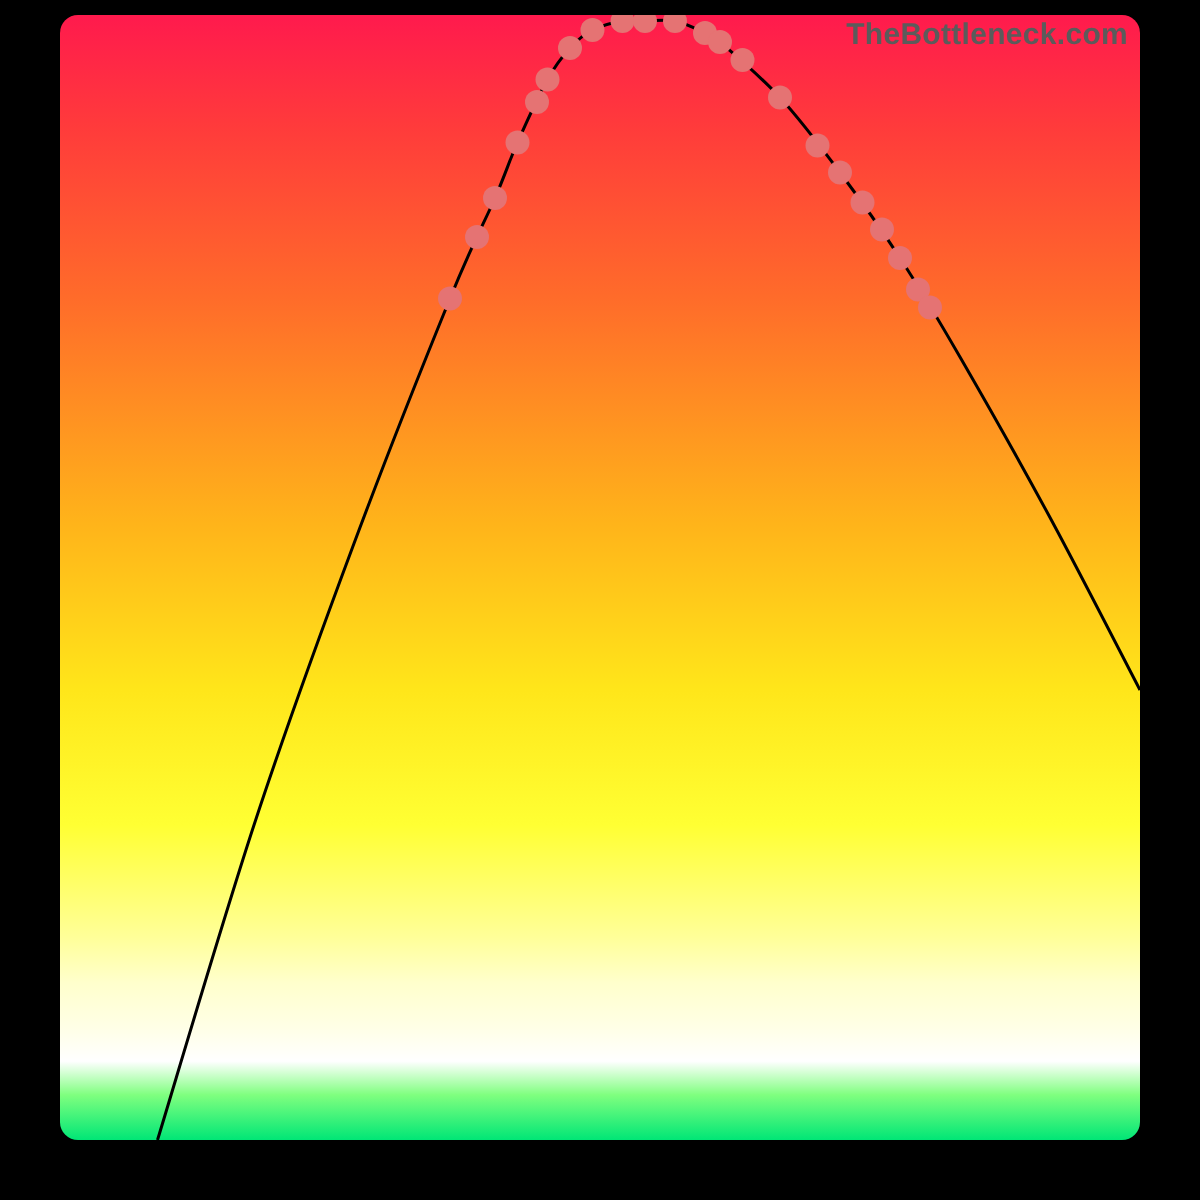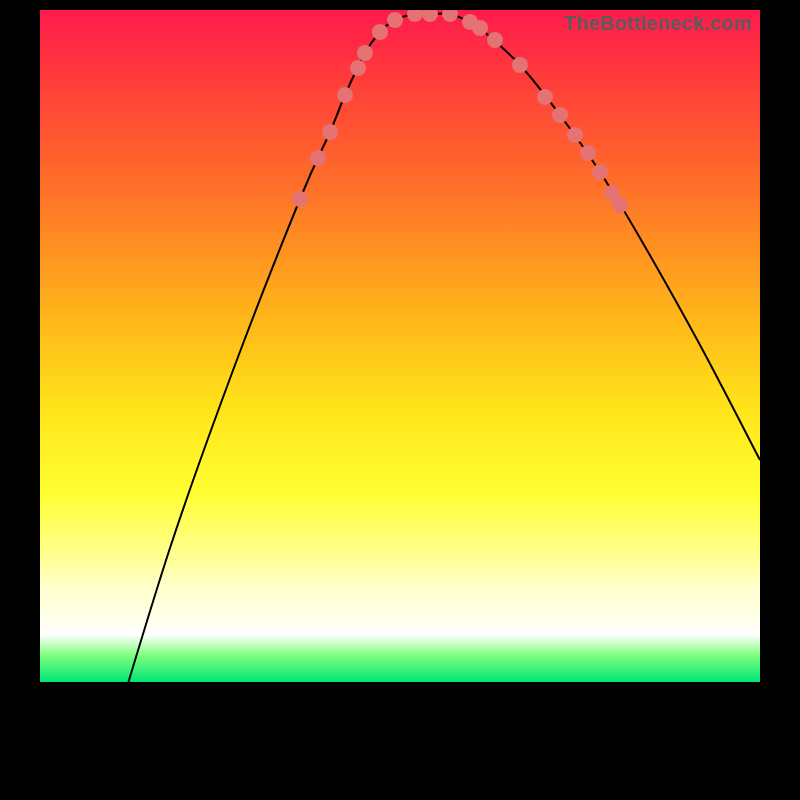--- a/index.html
+++ b/index.html
@@ -14,35 +14,36 @@
     position: relative;
     width: 800px;
     height: 800px;
     background: #000;
   }
   .plot-area {
     position: absolute;
     left: 40px;
     top: 10px;
     width: 720px;
-    height: 672px;
+    height: 750px;
     background: linear-gradient(to bottom,
       #ff1a4d 0%,
       #ff3b3b 10%,
       #ff6b2a 25%,
       #ffb31a 45%,
       #ffe61a 60%,
       #ffff33 72%,
       #ffff99 82%,
       #ffffcc 86%,
       #ffffe6 90%,
       #ffffff 93%,
       #7fff7f 96%,
       #00e676 100%
     );
+    border-radius: 12px;
   }
   .watermark {
     position: absolute;
     top: 2px;
     right: 8px;
     font-family: Arial, Helvetica, sans-serif;
     font-size: 20px;
     font-weight: bold;
     color: #5b5b5b;
     letter-spacing: 0.2px;

